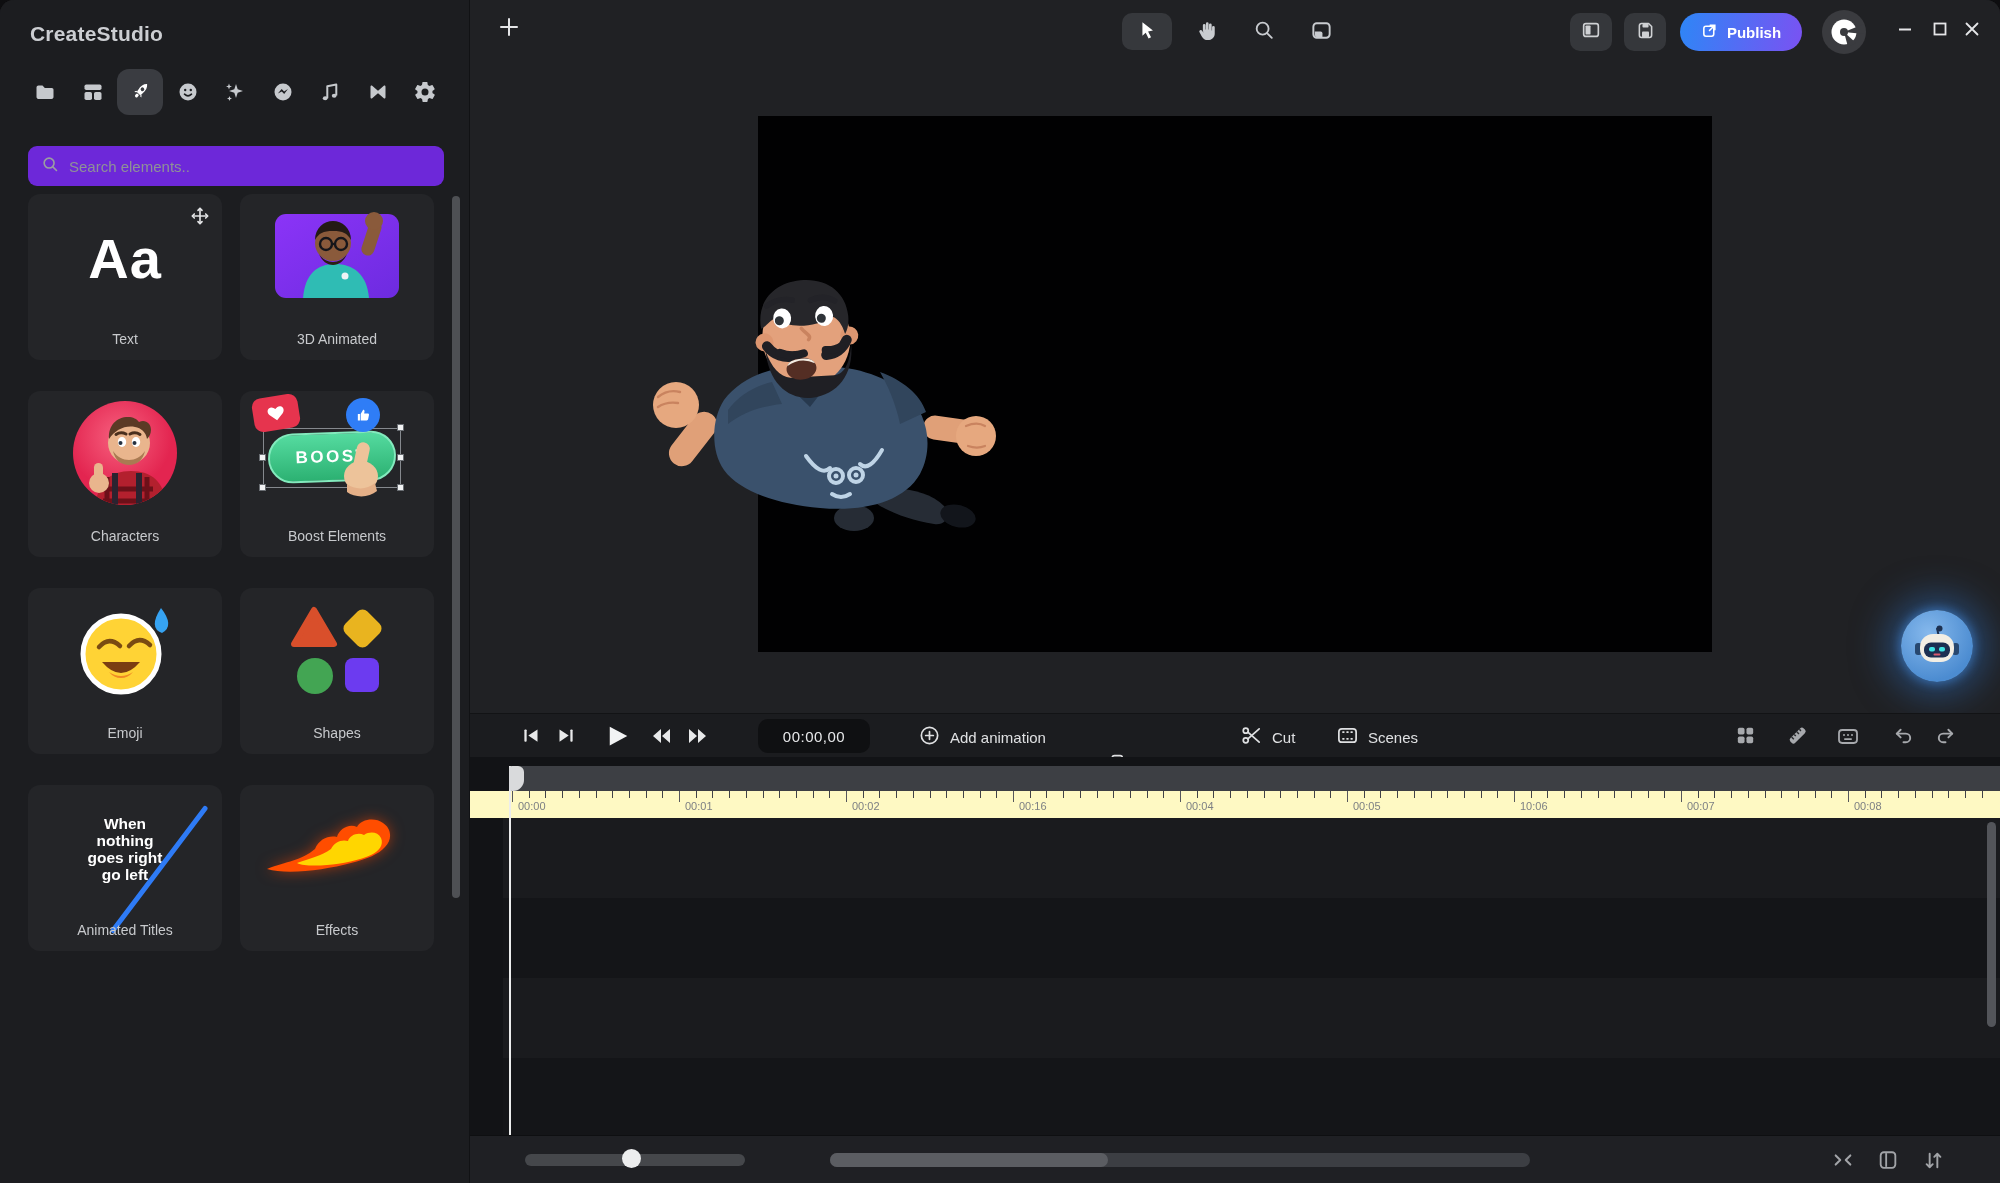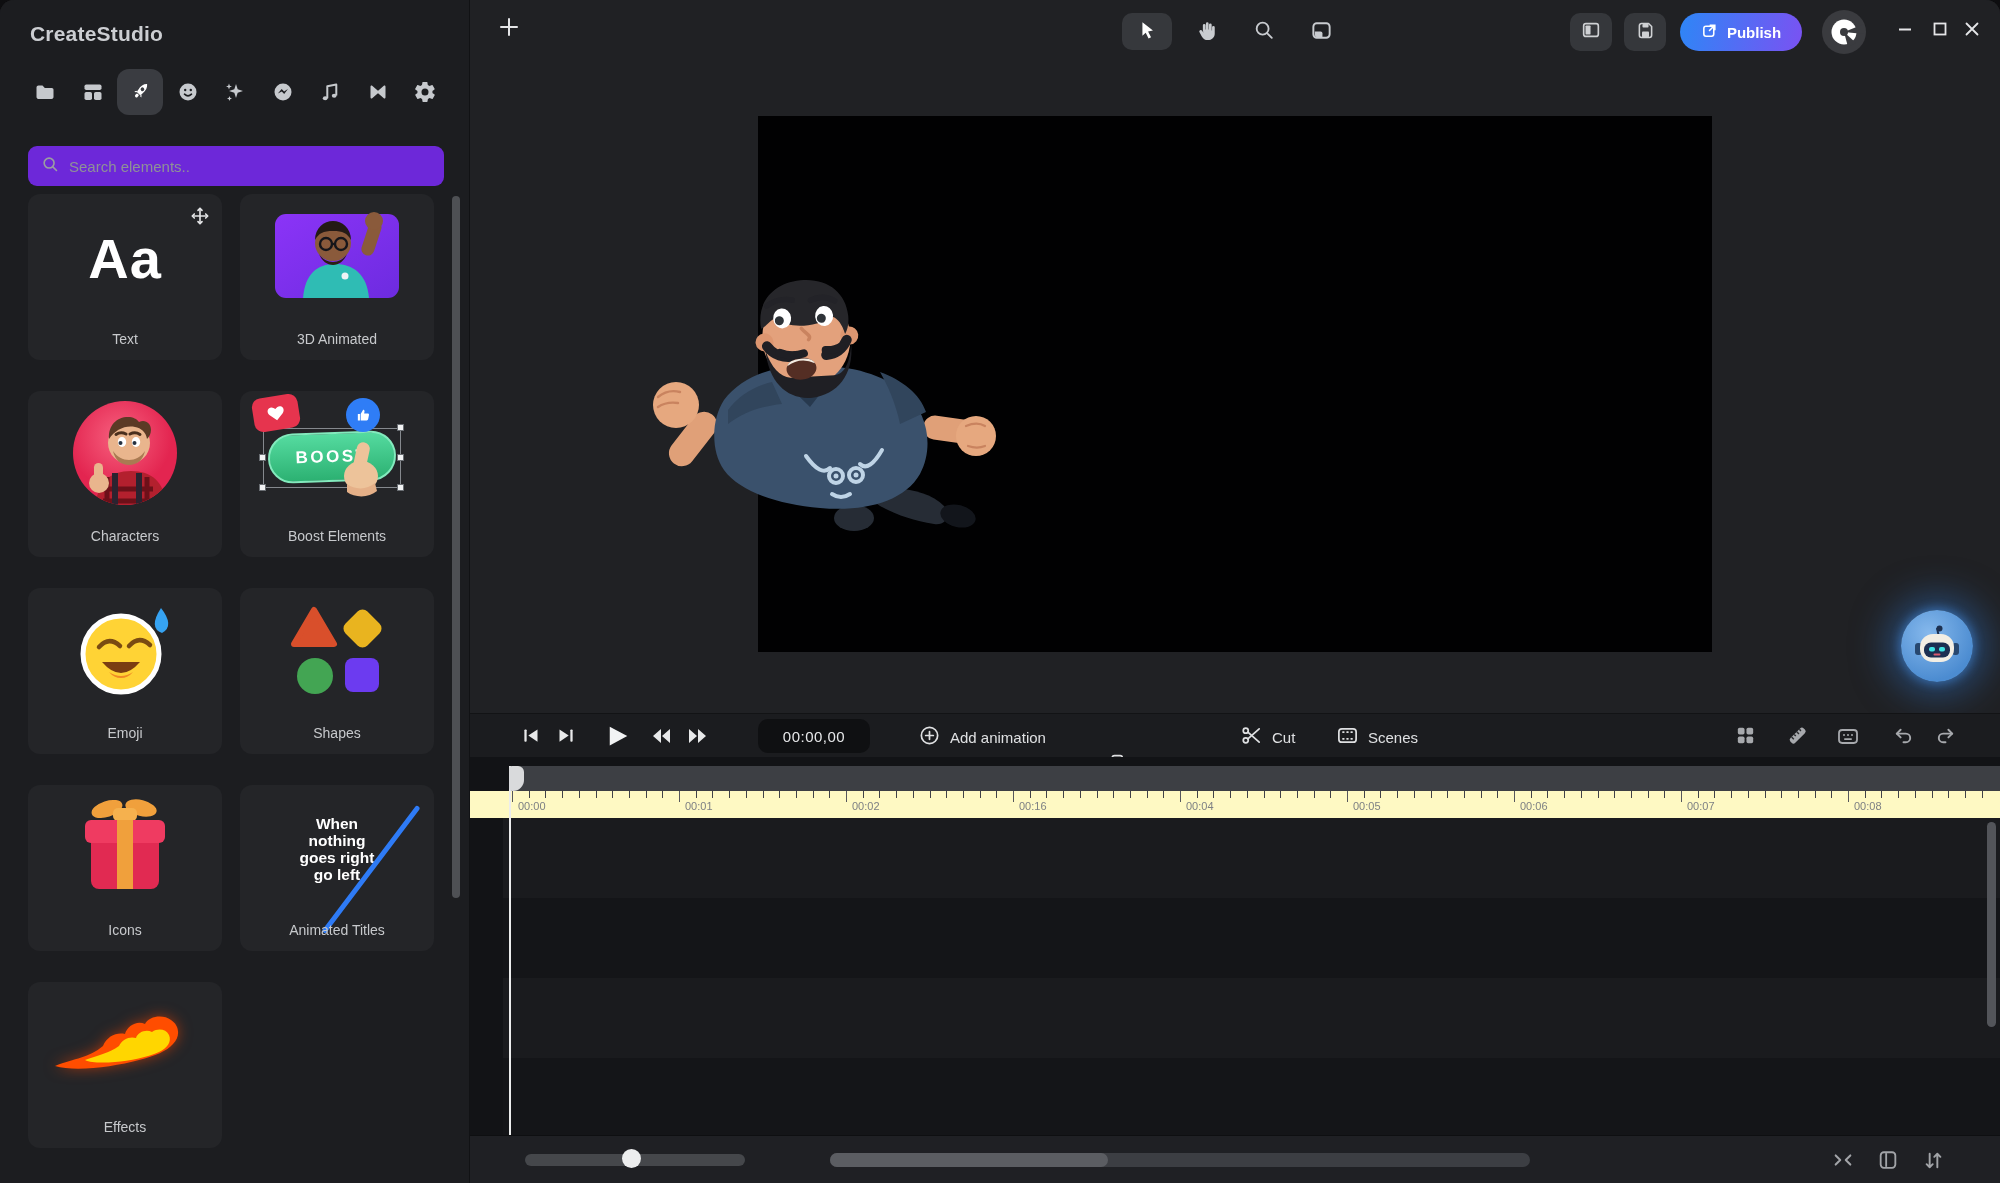--- a/index.html
+++ b/index.html
@@ -308,33 +308,20 @@
           <span><svg width="96" height="96" viewBox="0 0 96 96">
             <path d="M25 8 45 42H5z" fill="#d94f2b" stroke="#d94f2b" stroke-width="6" stroke-linejoin="round"></path>
             <rect x="58" y="11" width="31" height="31" rx="7" fill="#e9b41f" transform="rotate(45 73.5 26.5)"></rect>
             <circle cx="26" cy="74" r="18" fill="#43a553"></circle>
             <rect x="56" y="56" width="34" height="34" rx="8" fill="#6c3bf0"></rect>
           </svg></span>
         </div>
         <div class="card-label">Shapes</div>
       </div>
 
-      <div class="card">
-        <div class="card-art">
-          <span><svg width="96" height="102" viewBox="0 0 96 102">
-            <ellipse cx="30" cy="13" rx="16" ry="8" fill="#f0a03c" transform="rotate(-18 30 13)"></ellipse>
-            <ellipse cx="64" cy="12" rx="16" ry="8" fill="#f0a03c" transform="rotate(14 64 12)"></ellipse>
-            <rect x="36" y="12" width="24" height="13" rx="5" fill="#f5b14e"></rect>
-            <rect x="8" y="24" width="80" height="23" rx="6" fill="#ef3b61"></rect>
-            <path d="M14 47h68v38a8 8 0 0 1-8 8H22a8 8 0 0 1-8-8z" fill="#e12a52"></path>
-            <rect x="40" y="24" width="16" height="69" fill="#f0a03c"></rect>
-          </svg></span>
-        </div>
-        <div class="card-label">Icons</div>
-      </div>
 
       <div class="card">
         <div class="card-art">
           <div class="anim-title-art">
             <div class="line">When</div>
             <div class="line">nothing</div>
             <div class="line">goes right</div>
             <div class="line">go left</div>
             <div class="blue-slash"></div>
           </div>
@@ -670,21 +657,21 @@
           <div class="tick" style="left: 851.7px; height: 7px;"></div>
           <div class="tick" style="left: 868.4px; height: 7px;"></div>
           <div class="tick" style="left: 885.1px; height: 7px;"></div>
           <div class="tick" style="left: 901.8px; height: 7px;"></div>
           <div class="tick" style="left: 918.5px; height: 7px;"></div>
           <div class="tick" style="left: 935.2px; height: 7px;"></div>
           <div class="tick" style="left: 951.9px; height: 7px;"></div>
           <div class="tick" style="left: 968.6px; height: 7px;"></div>
           <div class="tick" style="left: 985.3px; height: 7px;"></div>
           <div class="tick major" style="left: 1002px; height: 11px;"></div>
-          <span class="tick-label" style="left: 1008px;">00:06</span>
+          <span class="tick-label" style="left: 1008px;">10:06</span>
           <div class="tick" style="left: 1018.7px; height: 7px;"></div>
           <div class="tick" style="left: 1035.4px; height: 7px;"></div>
           <div class="tick" style="left: 1052.1px; height: 7px;"></div>
           <div class="tick" style="left: 1068.8px; height: 7px;"></div>
           <div class="tick" style="left: 1085.5px; height: 7px;"></div>
           <div class="tick" style="left: 1102.2px; height: 7px;"></div>
           <div class="tick" style="left: 1118.9px; height: 7px;"></div>
           <div class="tick" style="left: 1135.6px; height: 7px;"></div>
           <div class="tick" style="left: 1152.3px; height: 7px;"></div>
           <div class="tick major" style="left: 1169px; height: 11px;"></div>

